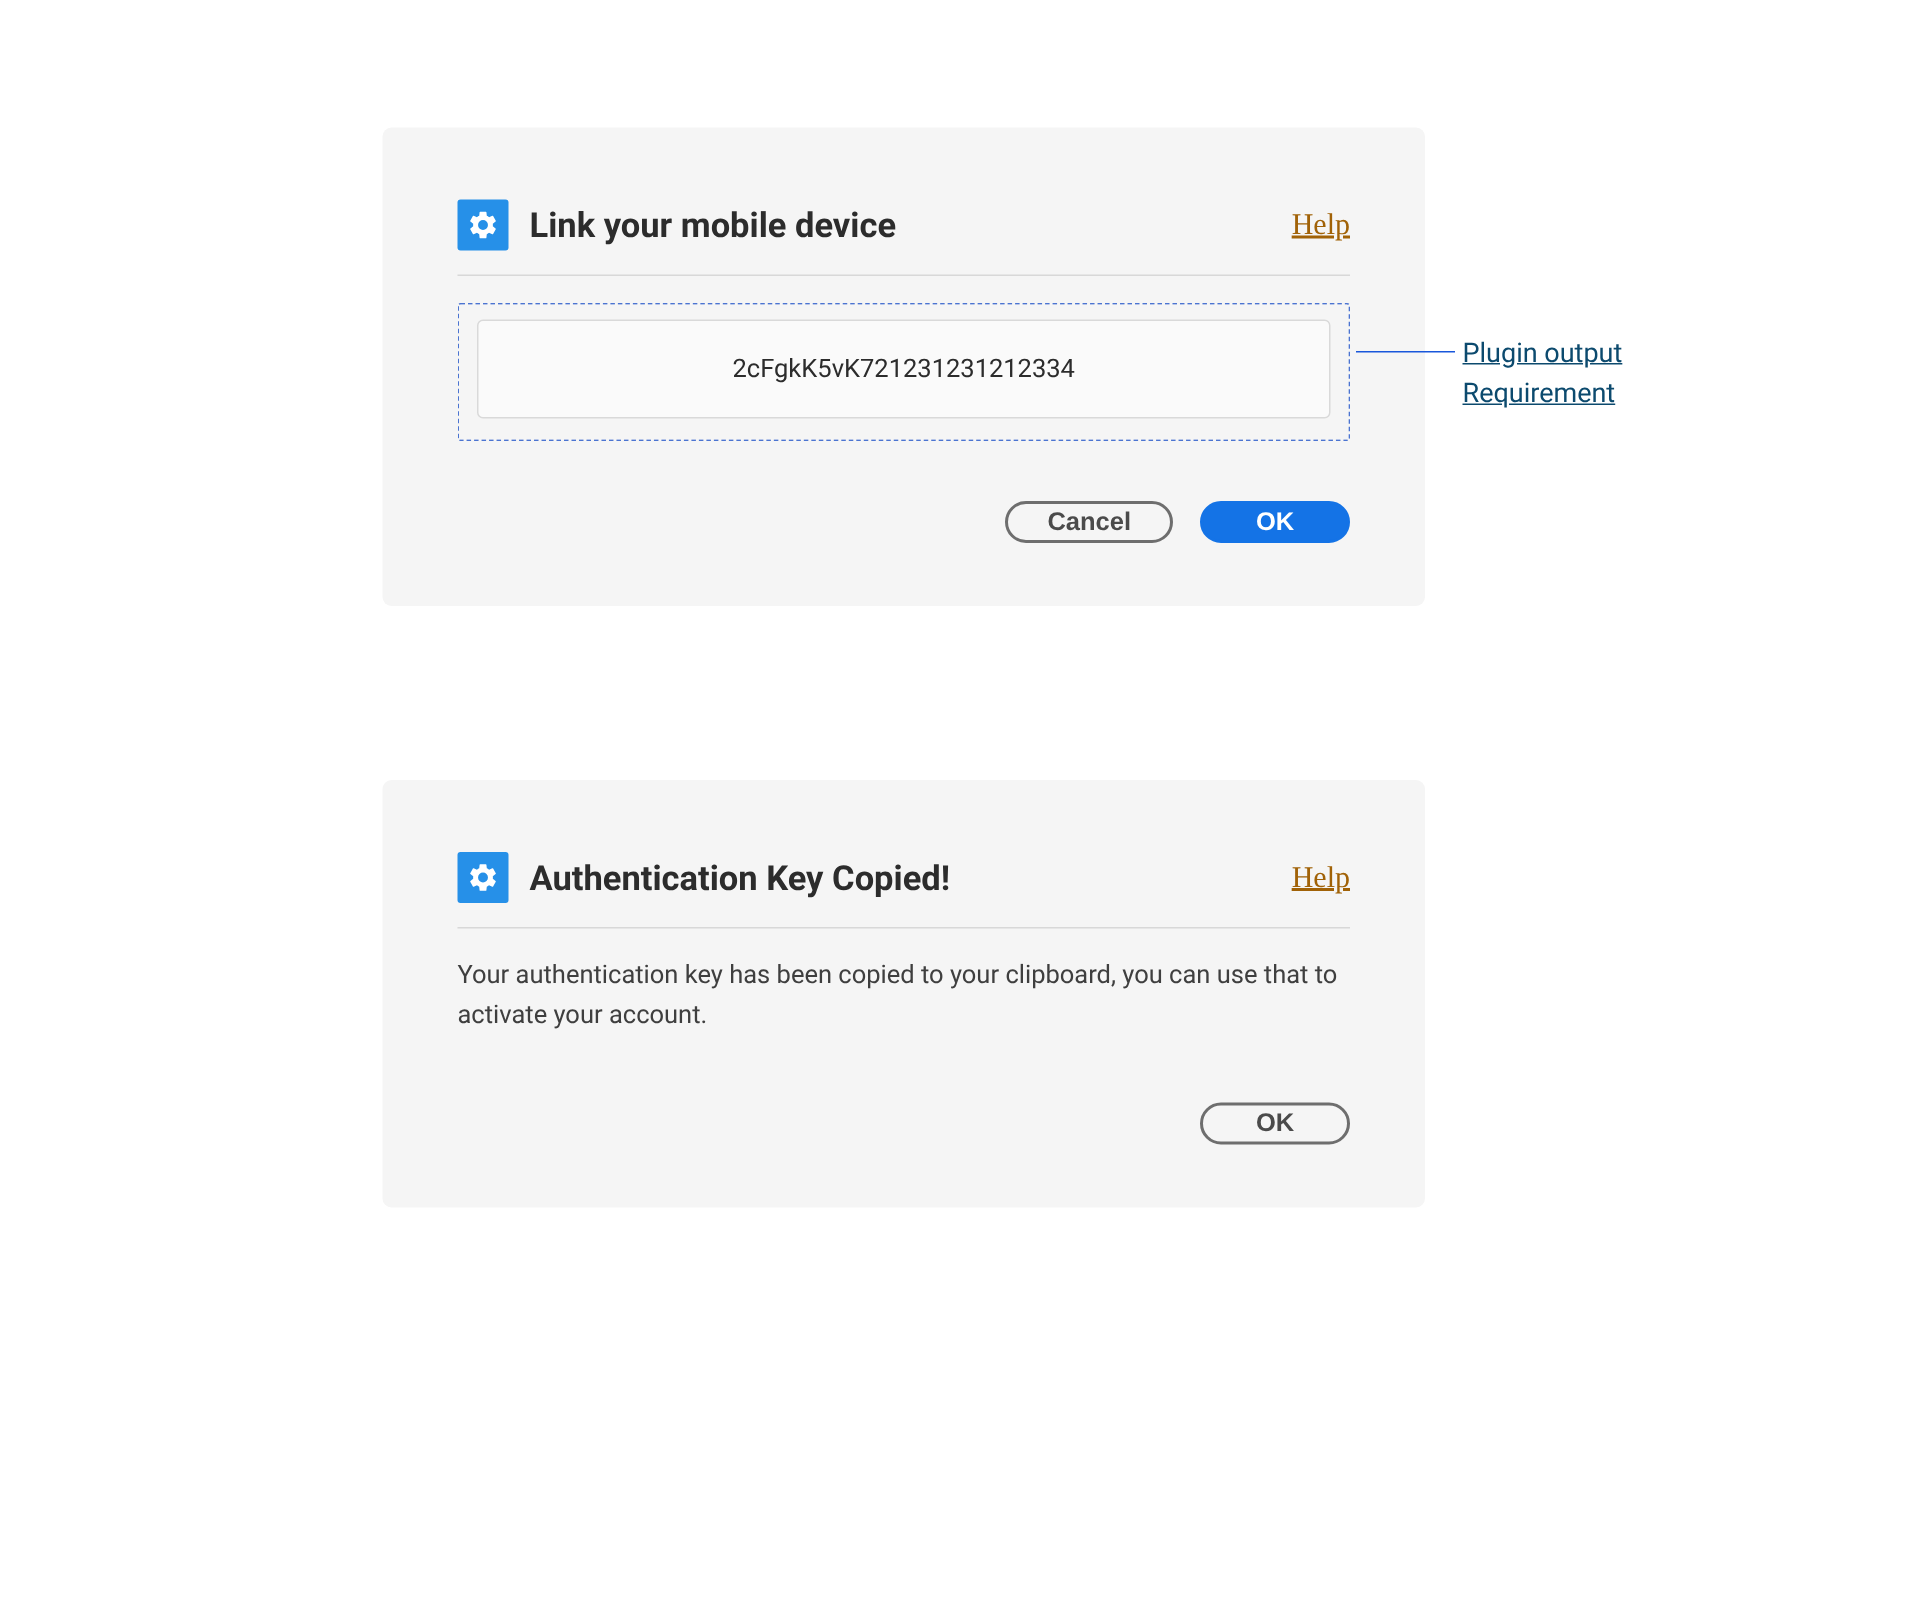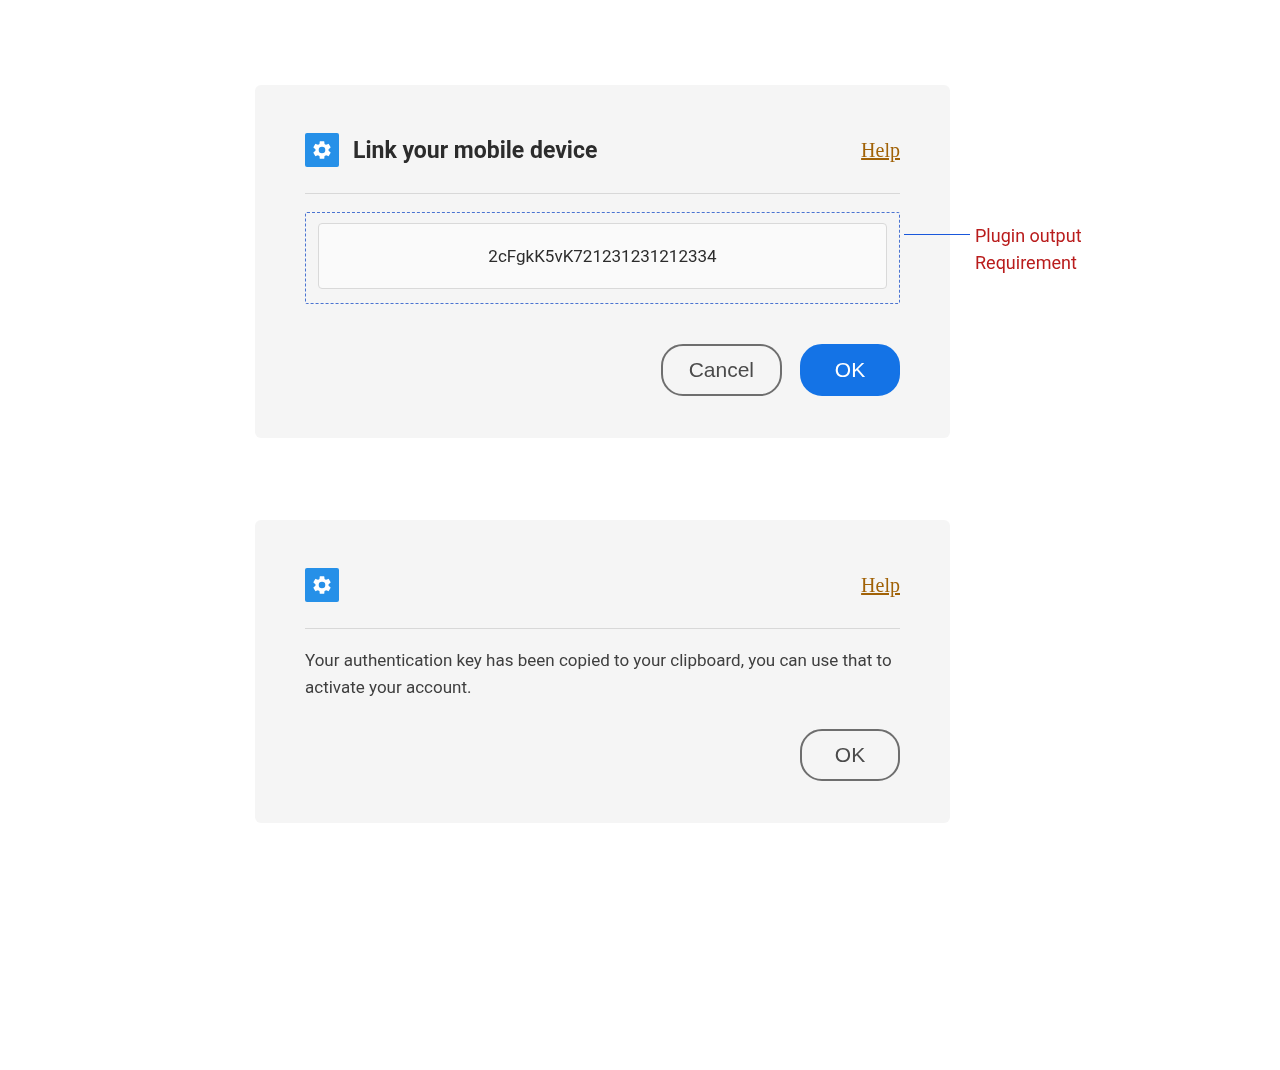--- a/index.html
+++ b/index.html
@@ -26,21 +26,21 @@
       top: 85px;
     }
     .dialog-2 {
       left: 255px;
       top: 520px;
     }
     .dialog-header {
       display: flex;
       align-items: center;
       justify-content: space-between;
-      padding-bottom: 26px;
+      padding-bottom: 16px;
       border-bottom: 1px solid #d8d8d8;
       margin-bottom: 18px;
     }
     .dialog-title-wrap {
       display: flex;
       align-items: center;
       gap: 14px;
     }
     .gear-icon {
       width: 34px;
@@ -91,61 +91,62 @@
       color: #2c2c2c;
       cursor: pointer;
     }
     .button-row {
       display: flex;
       justify-content: flex-end;
       gap: 18px;
     }
     .btn {
       min-width: 100px;
-      height: 52px;
+      height: 28px;
       border-radius: 22px;
-      font-size: 21px;
-      font-weight: 400;
+      font-size: 17px;
+      font-weight: 700;
       cursor: pointer;
       display: inline-flex;
       align-items: center;
       justify-content: center;
       padding: 0 26px;
     }
     .btn-secondary {
       background: transparent;
       border: 2px solid #6e6e6e;
       color: #4b4b4b;
     }
     .btn-primary {
       background: #1473e6;
       border: 2px solid #1473e6;
       color: #ffffff;
     }
     .body-text {
       font-size: 17px;
       color: #3f3f3f;
       line-height: 1.6;
-      margin-bottom: 28px;
+      margin-bottom: 44px;
     }
     .key-line {
       font-size: 17px;
       color: #2c2c2c;
       margin-bottom: 40px;
     }
     .key-label {
       font-weight: 700;
     }
     .annotation {
       position: absolute;
       left: 975px;
       top: 222px;
-      color: #b91c1c;
+      color: #0c4a6e;
       font-size: 18px;
       line-height: 1.5;
+      text-decoration: underline;
     }
     .annotation-line {
       position: absolute;
       left: 904px;
       top: 234px;
       width: 66px;
       height: 1px;
       background: #1957db;
     }
   </style>
@@ -182,20 +183,21 @@
 </div>
 
 <div class="dialog dialog-2">
   <div class="dialog-header">
     <div class="dialog-title-wrap">
       <div class="gear-icon">
         <svg viewBox="0 0 24 24">
             <path d="M19.14,12.94a7.07,7.07,0,0,0,.05-.94,7.07,7.07,0,0,0-.05-.94l2.03-1.58a.49.49,0,0,0,.12-.62l-1.92-3.32a.49.49,0,0,0-.59-.22l-2.39.96a7.22,7.22,0,0,0-1.62-.94L14.5,2.81A.49.49,0,0,0,14,2.4H10a.49.49,0,0,0-.48.41L9.25,5.34a7.22,7.22,0,0,0-1.62.94L5.24,5.32a.49.49,0,0,0-.59.22L2.73,8.86a.49.49,0,0,0,.12.62L4.88,11.06a7.07,7.07,0,0,0-.05.94,7.07,7.07,0,0,0,.05.94L2.85,14.52a.49.49,0,0,0-.12.62l1.92,3.32a.49.49,0,0,0,.59.22l2.39-.96a7.22,7.22,0,0,0,1.62.94l.27,2.53A.49.49,0,0,0,10,21.6h4a.49.49,0,0,0,.48-.41l.27-2.53a7.22,7.22,0,0,0,1.62-.94l2.39.96a.49.49,0,0,0,.59-.22l1.92-3.32a.49.49,0,0,0-.12-.62ZM12,15.6A3.6,3.6,0,1,1,15.6,12,3.6,3.6,0,0,1,12,15.6Z"></path>
           </svg>
       </div>
+      <h2 class="dialog-title">Authentication Key Copied!</h2>
     </div>
     <a class="help-link">Help</a>
   </div>
 
   <p class="body-text">Your authentication key has been copied to your clipboard, you can use that to activate your account.</p>
 
 
   <div class="button-row">
     <button class="btn btn-secondary">OK</button>
   </div>

